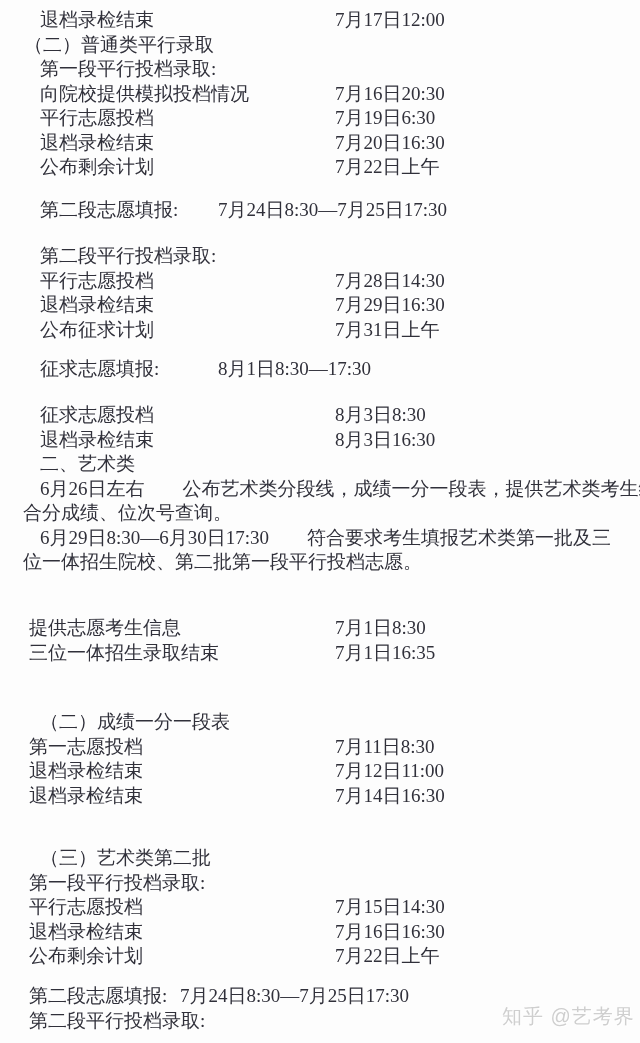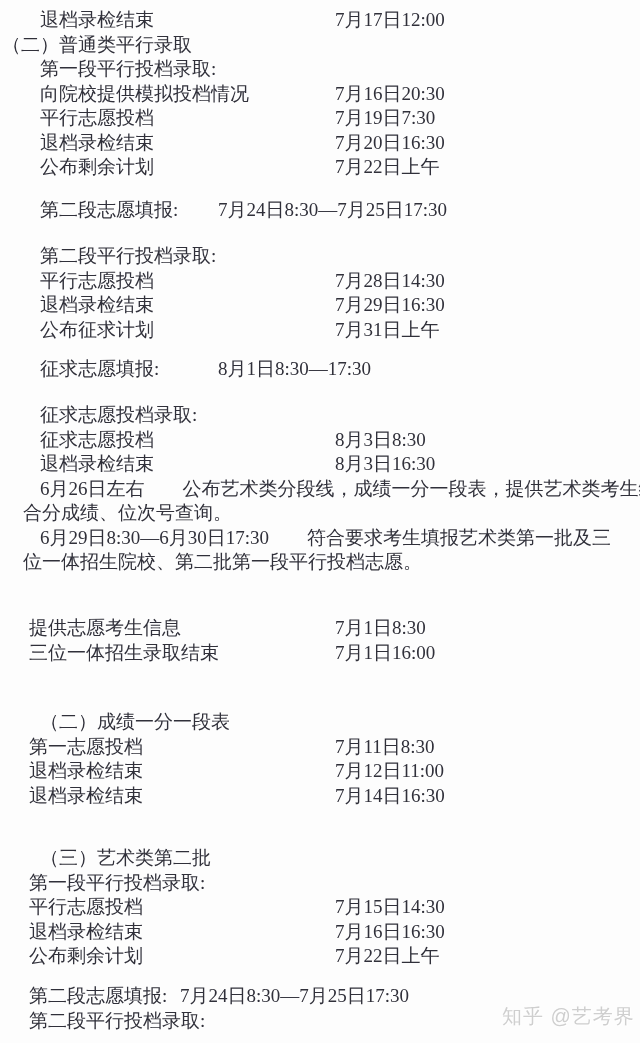--- a/index.html
+++ b/index.html
@@ -18,21 +18,21 @@
   .b2{top:244px}
   .b3{top:357px}
   .b4{top:403px}
   .b5{top:616px}
   .b6{top:710px}
   .b7{top:846px}
   .b8{top:984px}
   .row{position:relative;height:24.5px;line-height:24.5px;white-space:nowrap;}
   
   .ind-0{padding-left:23px}
-  .ind-1{padding-left:2px}
+  .ind-1{padding-left:24px}
   .ind-2{padding-left:29px}
   .ind-3{padding-left:40px}
   .label{display:inline-block;}
   .date{position:absolute;top:0;text-align:right;}
   .dc-far{left:335px}
   .dc-mid{left:218px}
   .dc-near{left:180px}
   .watermark{
     position:absolute;left:502px;top:1003px;
     font-family:"Liberation Sans","DejaVu Sans",sans-serif;
@@ -44,48 +44,48 @@
 </head>
 <body>
 
 <div class="page">
 
   <div class="block b0">
       <div class="row ind-3"><span class="label">退档录检结束</span><span class="date dc-far">7月17日12:00</span></div>
       <div class="row ind-1"><span class="label">（二）普通类平行录取</span></div>
       <div class="row ind-3"><span class="label">第一段平行投档录取:</span></div>
       <div class="row ind-3"><span class="label">向院校提供模拟投档情况</span><span class="date dc-far">7月16日20:30</span></div>
-      <div class="row ind-3"><span class="label">平行志愿投档</span><span class="date dc-far">7月19日7:30</span></div>
+      <div class="row ind-3"><span class="label">平行志愿投档</span><span class="date dc-far">7月19日6:30</span></div>
       <div class="row ind-3"><span class="label">退档录检结束</span><span class="date dc-far">7月20日16:30</span></div>
       <div class="row ind-3"><span class="label">公布剩余计划</span><span class="date dc-far">7月22日上午</span></div>
     </div>
     <div class="block b1">
       <div class="row ind-3"><span class="label">第二段志愿填报:</span><span class="date dc-mid">7月24日8:30—7月25日17:30</span></div>
     </div>
     <div class="block b2">
       <div class="row ind-3"><span class="label">第二段平行投档录取:</span></div>
       <div class="row ind-3"><span class="label">平行志愿投档</span><span class="date dc-far">7月28日14:30</span></div>
       <div class="row ind-3"><span class="label">退档录检结束</span><span class="date dc-far">7月29日16:30</span></div>
       <div class="row ind-3"><span class="label">公布征求计划</span><span class="date dc-far">7月31日上午</span></div>
     </div>
     <div class="block b3">
       <div class="row ind-3"><span class="label">征求志愿填报:</span><span class="date dc-mid">8月1日8:30—17:30</span></div>
     </div>
     <div class="block b4">
-      <div class="row ind-3"><span class="label">征求志愿投档录取:</span></div>
       <div class="row ind-3"><span class="label">征求志愿投档</span><span class="date dc-far">8月3日8:30</span></div>
       <div class="row ind-3"><span class="label">退档录检结束</span><span class="date dc-far">8月3日16:30</span></div>
+      <div class="row ind-3"><span class="label">二、艺术类</span></div>
       <div class="row ind-3"><span class="label">6月26日左右　　公布艺术类分段线，成绩一分一段表，提供艺术类考生综</span></div>
       <div class="row ind-0"><span class="label">合分成绩、位次号查询。</span></div>
       <div class="row ind-3"><span class="label">6月29日8:30—6月30日17:30　　符合要求考生填报艺术类第一批及三</span></div>
       <div class="row ind-0"><span class="label">位一体招生院校、第二批第一段平行投档志愿。</span></div>
     </div>
     <div class="block b5">
       <div class="row ind-2"><span class="label">提供志愿考生信息</span><span class="date dc-far">7月1日8:30</span></div>
-      <div class="row ind-2"><span class="label">三位一体招生录取结束</span><span class="date dc-far">7月1日16:00</span></div>
+      <div class="row ind-2"><span class="label">三位一体招生录取结束</span><span class="date dc-far">7月1日16:35</span></div>
     </div>
     <div class="block b6">
       <div class="row ind-3"><span class="label">（二）成绩一分一段表</span></div>
       <div class="row ind-2"><span class="label">第一志愿投档</span><span class="date dc-far">7月11日8:30</span></div>
       <div class="row ind-2"><span class="label">退档录检结束</span><span class="date dc-far">7月12日11:00</span></div>
       <div class="row ind-2"><span class="label">退档录检结束</span><span class="date dc-far">7月14日16:30</span></div>
     </div>
     <div class="block b7">
       <div class="row ind-3"><span class="label">（三）艺术类第二批</span></div>
       <div class="row ind-2"><span class="label">第一段平行投档录取:</span></div>

